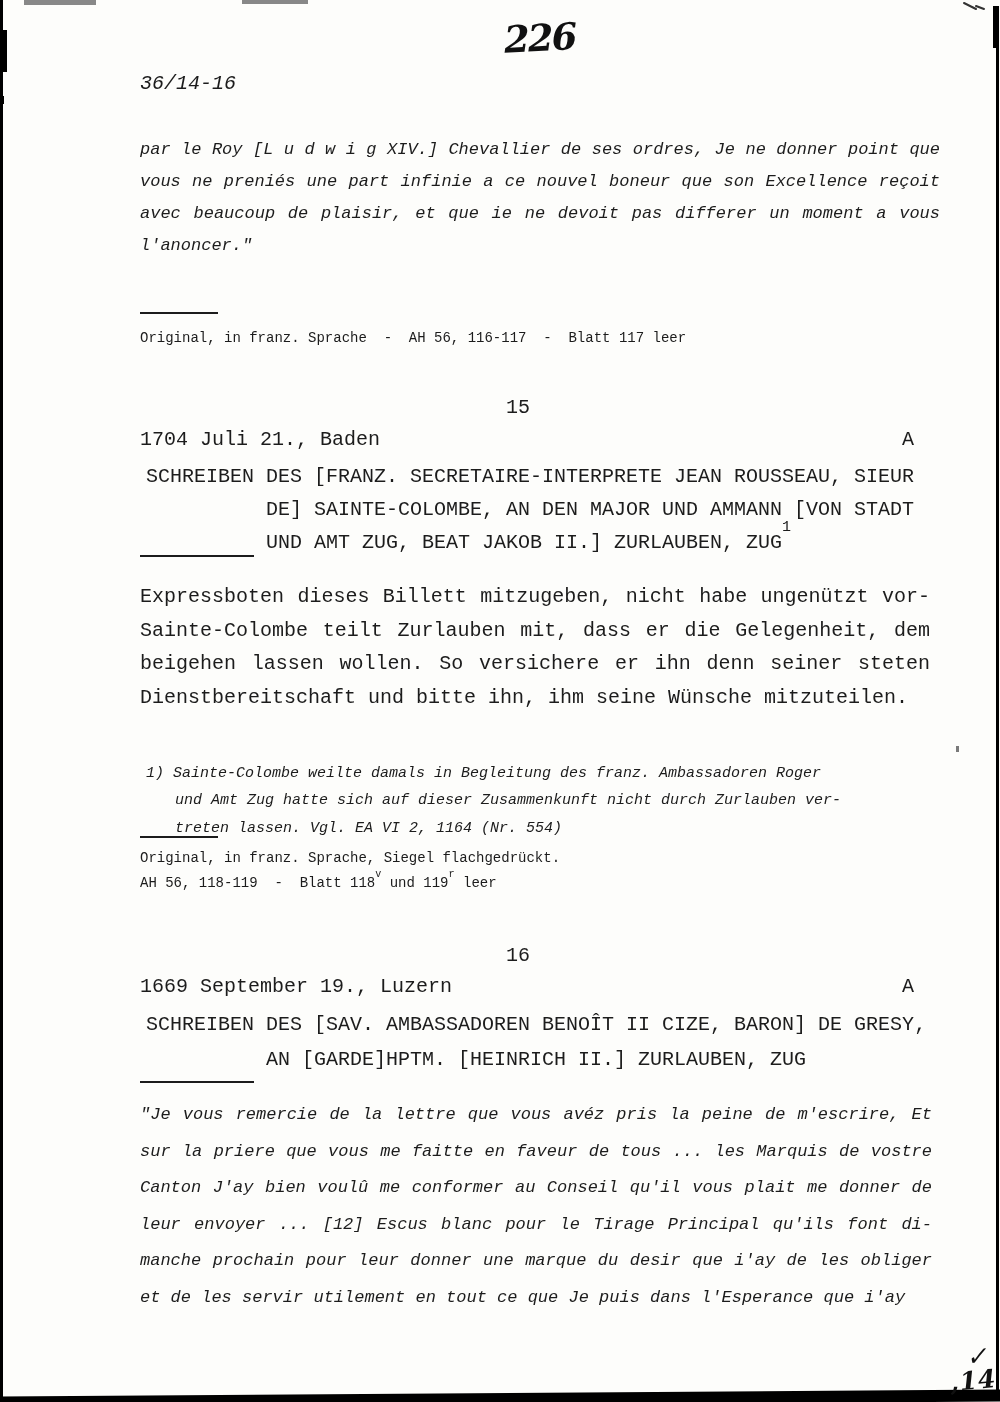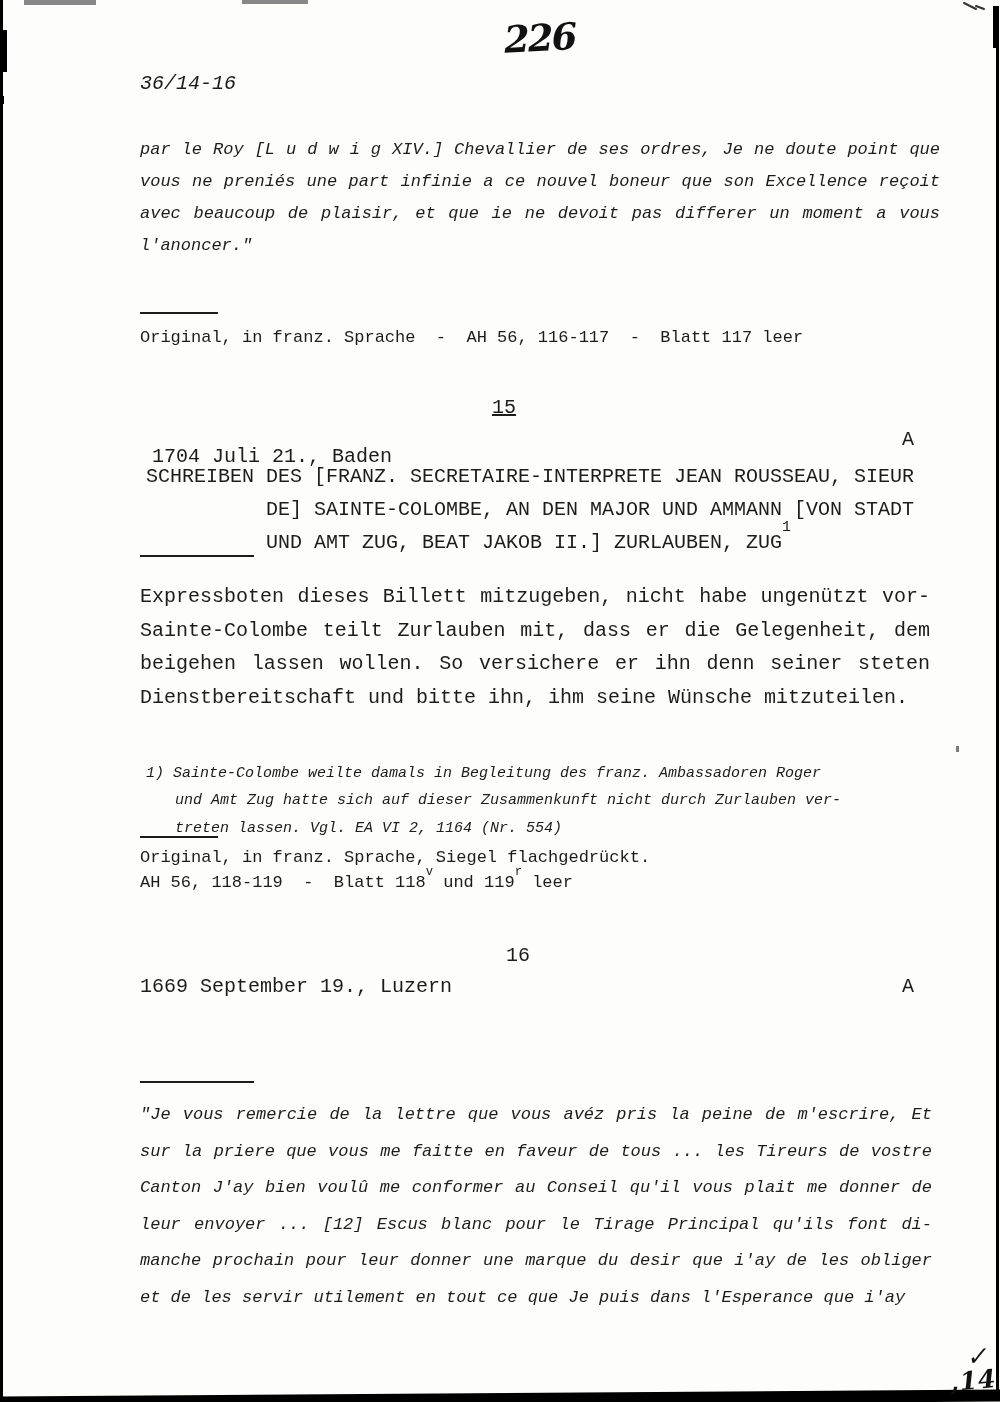--- a/index.html
+++ b/index.html
@@ -8,21 +8,21 @@
     background:#fdfdfb;overflow:hidden;
     font-family:"Liberation Mono","DejaVu Sans Mono",monospace;
     color:#1c1c1c;
   }
   .abs{position:absolute;}
   .ital{font-style:italic;}
   .line{white-space:pre;}
   .just{text-align:justify;text-align-last:justify;white-space:normal;}
   .q1{font-size:17px;line-height:32px;}
   .q2{font-size:17px;line-height:36.6px;}
-  .src{font-size:17px;line-height:22px;}
+  .src{font-size:14px;line-height:22px;}
   .body20{font-size:20px;}
   .fn{font-size:15px;line-height:27.4px;margin-top:44px;}
   .fn-cont{padding-left:29px;}
   .indent10{padding-left:120px;}
   .rule{background:#1c1c1c;height:2px;}
   sup.raised{font-size:0.72em;position:relative;top:-0.45em;line-height:0;}
   sup.fnmark{font-size:15px;position:relative;top:-9px;line-height:0;}
   .hw{font-family:"DejaVu Serif",serif;font-style:italic;color:#111;}
   .edge{background:#000;}
   .smudge{background:#4a4a4a;opacity:.65;}
@@ -46,31 +46,31 @@
   <svg class="abs" style="left:960px;top:0;" width="36" height="16" viewBox="0 0 36 16">
     <path d="M4,3 L16,9 M16,6 L24,9" stroke="#333" stroke-width="2" fill="none" stroke-linecap="round"></path>
   </svg>
   <div class="abs" style="left:956px;top:746px;width:3px;height:6px;background:#7a7a7a;"></div>
 
   <div class="abs hw" style="left:504px;top:16px;font-size:37px;font-weight:bold;letter-spacing:-2px;transform:rotate(-3deg);">226</div>
 
   <div class="abs ital line" style="left:140px;top:72px;font-size:20px;">36/14-16</div>
 
   <div class="abs ital q1" style="left:140px;top:134px;width:800px;">
-    <div class="just">par le Roy [L u d w i g XIV.] Chevallier de ses ordres, Je ne doute point que</div>
+    <div class="just">par le Roy [L u d w i g XIV.] Chevallier de ses ordres, Je ne donner point que</div>
     <div class="just">vous ne preniés une part infinie a ce nouvel boneur que son Excellence reçoit</div>
     <div class="just">avec beaucoup de plaisir, et que ie ne devoit pas differer un moment a vous</div>
     <div>l'anoncer."</div>
   </div>
 
   <div class="abs rule" style="left:140px;top:312px;width:78px;"></div>
   <div class="abs src line" style="left:140px;top:327px;">Original, in franz. Sprache  -  AH 56, 116-117  -  Blatt 117 leer</div>
 
-  <div class="abs body20" style="left:492px;top:396px;text-decoration:underline;">15</div>
-  <div class="abs body20 line" style="left:152px;top:428px;margin-top:17px;">1704 Juli 21., Baden</div>
+  <div class="abs body20" style="left:506px;top:396px;">15</div>
+  <div class="abs body20 line" style="left:140px;top:428px;">1704 Juli 21., Baden</div>
   <div class="abs body20" style="left:902px;top:428px;">A</div>
 
   <div class="abs body20 title-block" style="left:146px;top:460px;width:810px;">
     <div class="line">SCHREIBEN DES [FRANZ. SECRETAIRE-INTERPRETE JEAN ROUSSEAU, SIEUR</div>
     <div class="line indent10">DE] SAINTE-COLOMBE, AN DEN MAJOR UND AMMANN [VON STADT</div>
     <div class="indent10" style="white-space:pre;"><span>UND AMT ZUG, BEAT JAKOB II.] ZURLAUBEN, ZUG</span><sup class="fnmark">1</sup></div>
   </div>
 
   <div class="abs rule" style="left:140px;top:555px;width:114px;"></div>
   <div class="abs body20" style="left:140px;top:580px;width:790px;line-height:33.5px;">
@@ -89,25 +89,29 @@
   <div class="abs rule" style="left:140px;top:836px;width:78px;"></div>
   <div class="abs src" style="left:140px;top:847px;">
     <div class="line">Original, in franz. Sprache, Siegel flachgedrückt.</div>
     <div class="line" style="margin-top:3px;"><span>AH 56, 118-119  -  Blatt 118</span><sup class="raised">v</sup><span> und 119</span><sup class="raised">r</sup><span> leer</span></div>
   </div>
 
   <div class="abs body20" style="left:506px;top:944px;">16</div>
   <div class="abs body20 line" style="left:140px;top:975px;">1669 September 19., Luzern</div>
   <div class="abs body20" style="left:902px;top:975px;">A</div>
 
+  <div class="abs body20 title-block16" style="left:146px;top:1007px;width:810px;">
+    <div class="line">SCHREIBEN DES [SAV. AMBASSADOREN BENOÎT II CIZE, BARON] DE GRESY,</div>
+    <div class="line indent10">AN [GARDE]HPTM. [HEINRICH II.] ZURLAUBEN, ZUG</div>
+  </div>
 
   <div class="abs rule" style="left:140px;top:1081px;width:114px;"></div>
   <div class="abs ital q2" style="left:140px;top:1097px;width:792px;">
     <div class="just">"Je vous remercie de la lettre que vous avéz pris la peine de m'escrire, Et</div>
-    <div class="just">sur la priere que vous me faitte en faveur de tous ... les Tireurs de vostre</div>
+    <div class="just">sur la priere que vous me faitte en faveur de tous ... les Marquis de vostre</div>
     <div class="just">Canton J'ay bien voulû me conformer au Conseil qu'il vous plait me donner de</div>
     <div class="just">leur envoyer ... [12] Escus blanc pour le Tirage Principal qu'ils font di-</div>
     <div class="just">manche prochain pour leur donner une marque du desir que i'ay de les obliger</div>
     <div>et de les servir utilement en tout ce que Je puis dans l'Esperance que i'ay</div>
   </div>
 
   <div class="abs hw" style="left:966px;top:1342px;font-size:25px;transform:rotate(-6deg);">✓</div>
   <div class="abs hw" style="left:950px;top:1366px;font-size:25px;font-weight:bold;transform:rotate(-5deg);letter-spacing:1px;">,14</div>
 
 </div>

